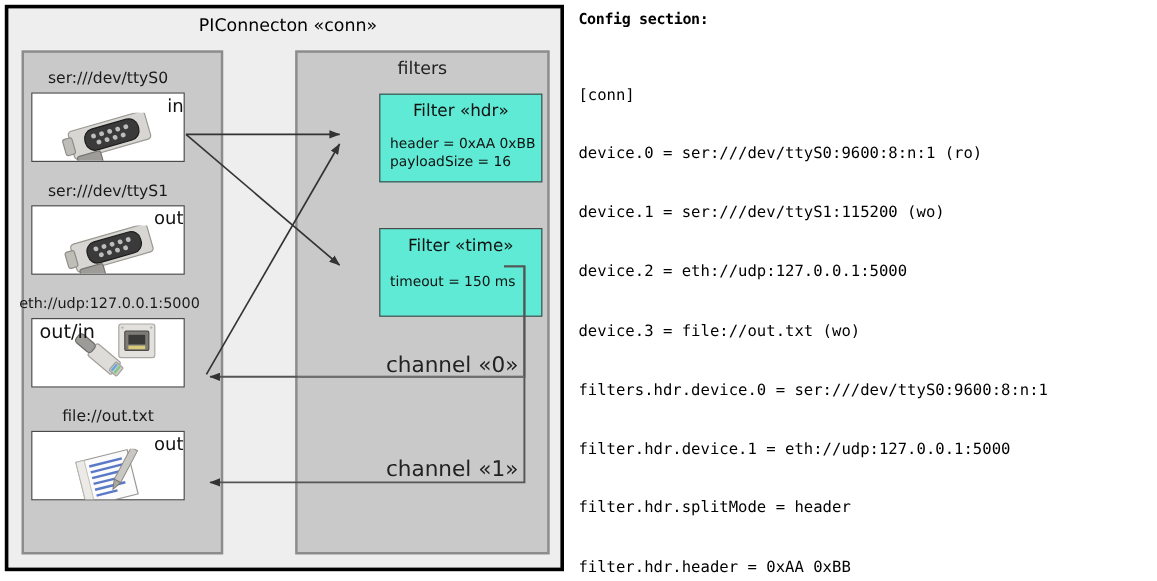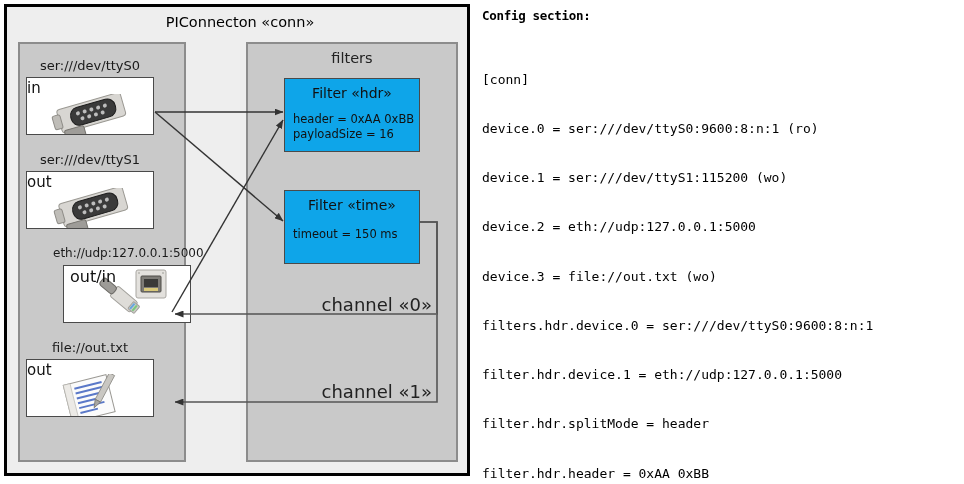--- a/index.html
+++ b/index.html
@@ -40,30 +40,31 @@
   .dev-label{
     position:absolute;left:0;top:0;width:100%;text-align:center;
     font-size:13px;color:#1a1a1a;white-space:nowrap;
   }
   .dev-box{
     position:absolute;left:0;top:19px;width:100%;height:58px;
     background:#ffffff;border:1.5px solid #4a4a4a;box-sizing:border-box;
     overflow:hidden;
   }
   .dev-dir{
-    position:absolute;left:0;top:1px;width:100%;text-align:left;
+    position:absolute;left:0;top:1px;width:100%;text-align:right;
     font-size:15px;color:#111;z-index:3;
   }
   .dev-dir.left{text-align:left;left:6px;width:auto;font-size:16px;}
   .dev-icon{position:absolute;z-index:2;}
 
   
   .filter{
-    position:absolute;background:#0ea5e9;border:1.5px solid #4a4a4a;
+    position:absolute;background:#5eead4;border:1.5px solid #4a4a4a;
     box-sizing:border-box;
+    margin-left:32px;
   }
   .filter-title{
     position:absolute;left:0;top:6px;width:100%;text-align:center;
     font-size:14px;color:#111;
   }
   .filter-attr{
     position:absolute;left:8px;font-size:11.5px;color:#111;white-space:nowrap;
   }
 
   
@@ -145,21 +146,21 @@
           <circle cx="38" cy="21" r="2" fill="#bdbdbd"></circle>
           <circle cx="45" cy="21" r="2" fill="#bdbdbd"></circle>
           <circle cx="52" cy="21" r="2" fill="#bdbdbd"></circle>
           <rect x="2" y="11" width="8" height="14" rx="2" fill="#bfbdb8" stroke="#8e8c87" stroke-width="1"></rect>
           <rect x="10" y="28" width="20" height="10" rx="2" fill="#9e9c98" stroke="#76746f" stroke-width="1"></rect>
         </g>
       </svg>
     </div>
   </div>
 
-  <div class="dev" style="left:26px;top:246px;width:128px;height:80px;margin-left:37px;">
+  <div class="dev" style="left:26px;top:246px;width:128px;height:80px;">
     <div class="dev-label" style="font-size:12px;left:-10px;width:148px;">eth://udp:127.0.0.1:5000</div>
     <div class="dev-box">
       <div class="dev-dir left">out/in</div>
       <svg class="dev-icon" style="left:28px;top:2px;" width="96" height="56" viewBox="0 0 96 56">
         <rect x="44" y="2" width="30" height="28" rx="2" fill="#e3e1dd" stroke="#a9a7a2" stroke-width="1"></rect>
         <rect x="49" y="8" width="20" height="16" rx="1" fill="#7e7c77" stroke="#4f4d49" stroke-width="1"></rect>
         <rect x="52" y="11" width="14" height="8" fill="#3a3a38"></rect>
         <rect x="52" y="20" width="14" height="3" fill="#d8c87a"></rect>
         <circle cx="47" cy="5" r="1" fill="#b5b3ae"></circle>
         <circle cx="71" cy="5" r="1" fill="#b5b3ae"></circle>

